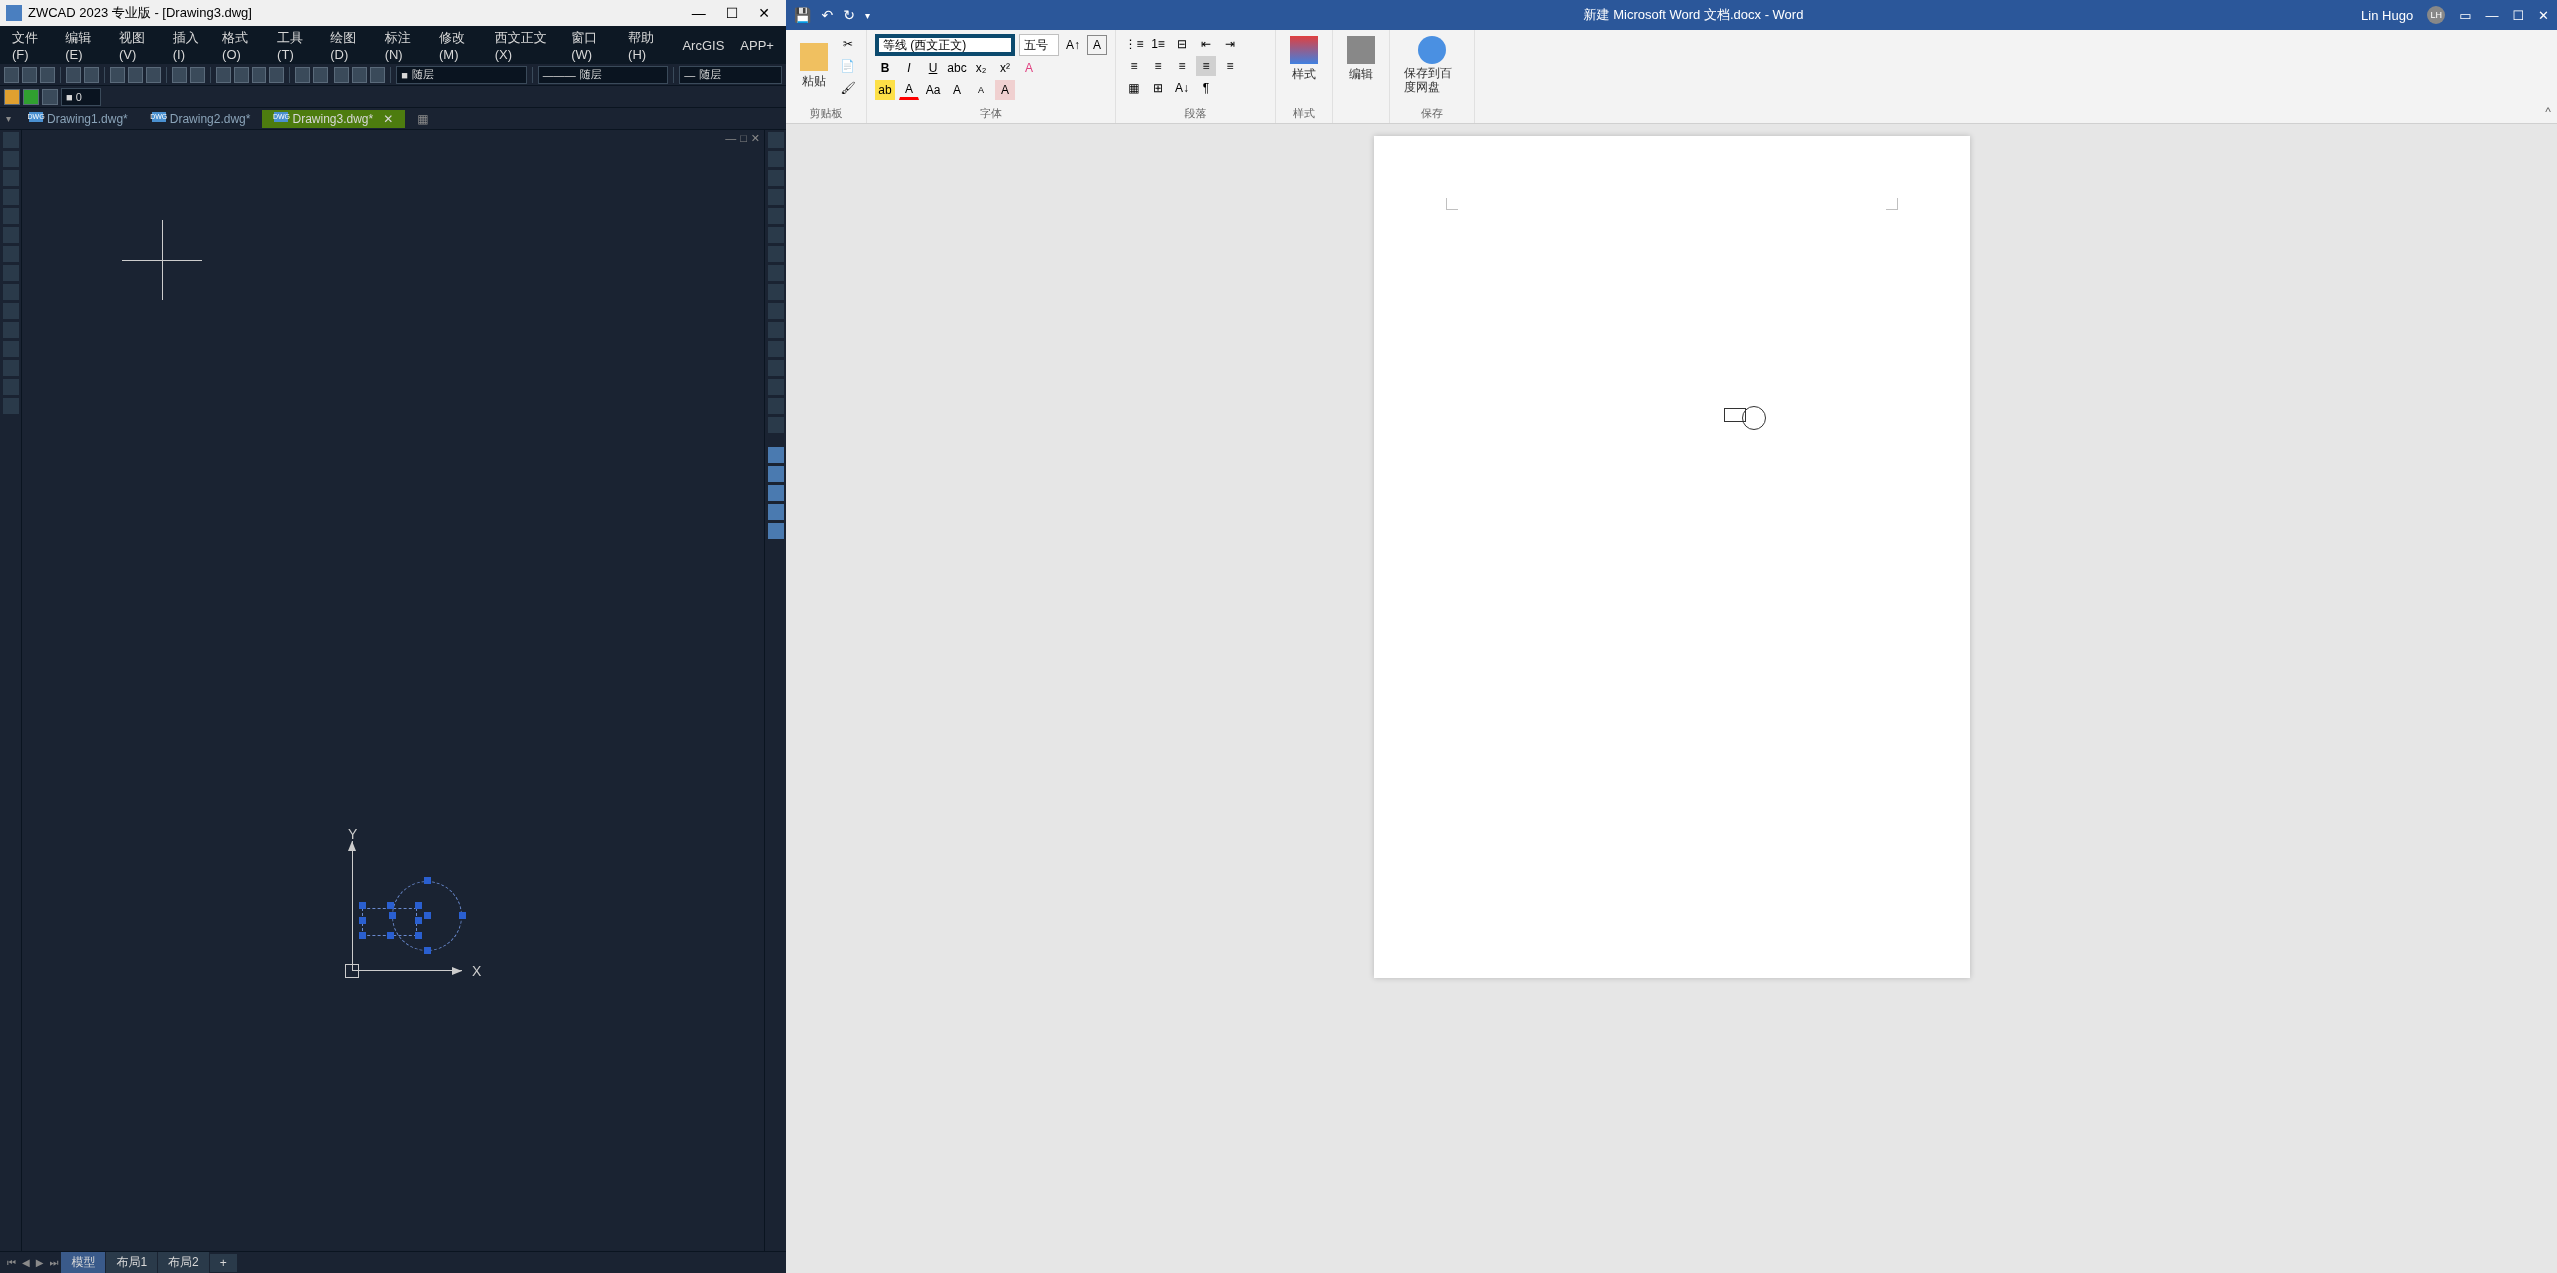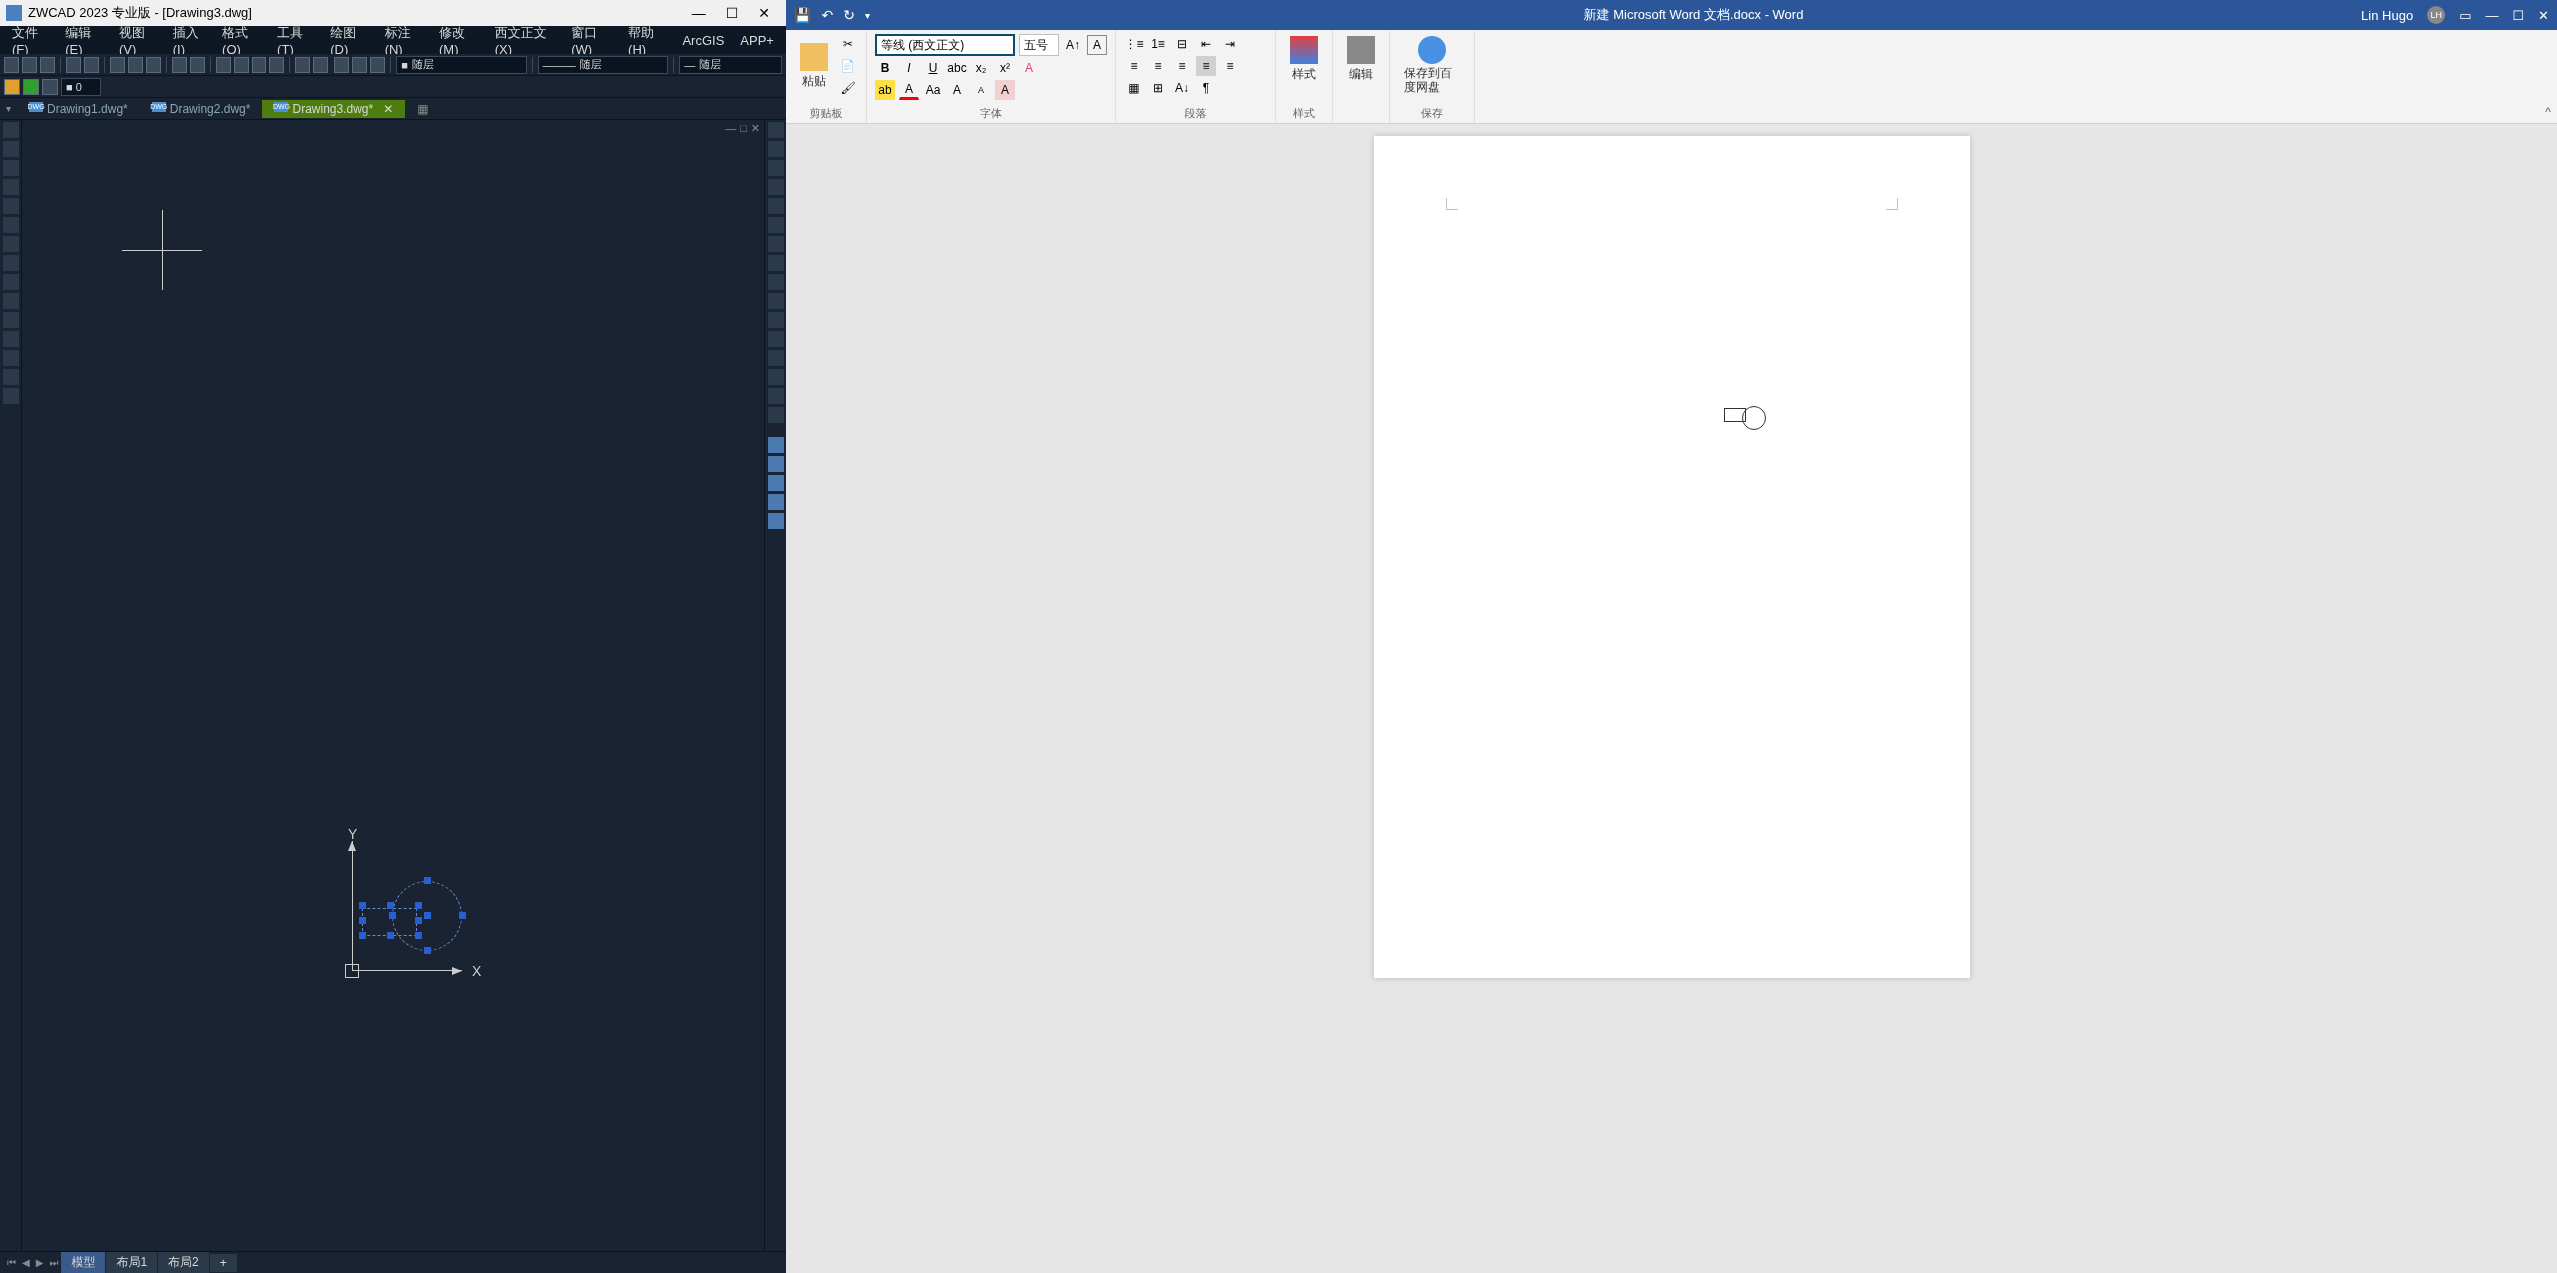--- a/index.html
+++ b/index.html
@@ -3,21 +3,21 @@
 <meta charset="utf-8">
 <style>
 * { margin: 0; padding: 0; box-sizing: border-box; font-family: "Microsoft YaHei", sans-serif; }
 body { display: flex; width: 2557px; height: 1273px; overflow: hidden; }
 
 
 .zwcad { width: 786px; height: 100%; background: #1a2332; display: flex; flex-direction: column; }
 .zwcad-titlebar { height: 26px; background: #f0f0f0; display: flex; align-items: center; padding: 0 6px; color: #000; font-size: 13px; }
 .zwcad-titlebar .icon { width: 16px; height: 16px; background: #4a7fc0; margin-right: 6px; }
 .zwcad-titlebar .win-controls { margin-left: auto; display: flex; gap: 20px; font-size: 14px; padding-right: 10px; }
-.zwcad-menubar { height: 28px; background: #0d1824; display: flex; align-items: center; padding: 0 4px; color: #d8d8d8; font-size: 13px; }
+.zwcad-menubar { height: 38px; background: #0d1824; display: flex; align-items: center; padding: 0 4px; color: #d8d8d8; font-size: 13px; }
 .zwcad-menubar span { padding: 0 8px; cursor: pointer; }
 .zwcad-toolbar1 { height: 22px; background: #1a2332; border-bottom: 1px solid #0a1420; display: flex; align-items: center; padding: 0 4px; gap: 3px; }
 .zwcad-toolbar2 { height: 22px; background: #1a2332; border-bottom: 1px solid #0a1420; display: flex; align-items: center; padding: 0 4px; gap: 3px; }
 .tb-icon { width: 16px; height: 16px; background: #3a4a5a; border: 1px solid #5a6a7a; }
 .tb-sep { width: 1px; height: 16px; background: #3a4a5a; margin: 0 2px; }
 .tb-dropdown { height: 18px; background: #0a1420; border: 1px solid #3a4a5a; color: #d8d8d8; font-size: 11px; padding: 0 4px; display: flex; align-items: center; }
 .zwcad-tabs { height: 22px; background: #1a2332; display: flex; align-items: center; border-bottom: 1px solid #0a1420; }
 .zwcad-tab { padding: 2px 12px; font-size: 12px; color: #8aa3b8; display: flex; gap: 4px; }
 .zwcad-tab.active { background: #4d7c0f; color: #d8d8d8; }
 .zwcad-tab .dwg-icon { width: 14px; height: 10px; background: #4a90d0; font-size: 7px; color: #fff; display: flex; align-items: center; justify-content: center; }
@@ -61,21 +61,21 @@
 .ribbon-tab.file { background: #1e3f6f; }
 .ribbon-tab.active { background: #f3f3f3; color: #2b579a; }
 .ribbon-help { margin-left: auto; display: flex; align-items: center; gap: 6px; padding-right: 10px; }
 .word-ribbon { height: 94px; background: #f3f3f3; border-bottom: 1px solid #d0d0d0; display: flex; }
 .ribbon-group { border-right: 1px solid #e0e0e0; padding: 4px 8px 2px; display: flex; flex-direction: column; }
 .ribbon-group-label { font-size: 11px; color: #666; text-align: center; margin-top: auto; padding-top: 2px; }
 .ribbon-btn-big { display: flex; flex-direction: column; align-items: center; justify-content: center; font-size: 12px; color: #333; padding: 2px 6px; }
 .ribbon-btn-big .ico { width: 28px; height: 28px; background: #ddd; margin-bottom: 2px; }
 .ribbon-row { display: flex; gap: 4px; align-items: center; margin-bottom: 2px; }
 .ribbon-small-btn { width: 20px; height: 20px; display: flex; align-items: center; justify-content: center; font-size: 12px; border: 1px solid transparent; }
-.font-combo { width: 140px; height: 22px; border: 2px solid #0c4a6e; background: #fff; font-size: 12px; padding: 0 4px; display: flex; align-items: center; }
+.font-combo { width: 140px; height: 22px; border: 4px solid #0c4a6e; background: #fff; font-size: 12px; padding: 0 4px; display: flex; align-items: center; }
 .size-combo { width: 40px; height: 22px; border: 1px solid #c0c0c0; background: #fff; font-size: 12px; padding: 0 4px; display: flex; align-items: center; }
 .word-doc-area { flex: 1; background: #e6e6e6; display: flex; justify-content: center; padding-top: 12px; overflow: hidden; }
 .word-page { width: 596px; height: 842px; background: #fff; box-shadow: 0 0 6px rgba(0,0,0,0.2); position: relative; }
 .page-corner { position: absolute; width: 12px; height: 12px; border: 1px solid #c0c0c0; }
 .page-corner.tl { top: 62px; left: 72px; border-right: none; border-top: none; }
 .page-corner.tr { top: 62px; right: 72px; border-left: none; border-top: none; }
 .doc-shape-rect { position: absolute; top: 272px; left: 350px; width: 22px; height: 14px; border: 1px solid #333; }
 .doc-shape-circle { position: absolute; top: 270px; left: 368px; width: 24px; height: 24px; border: 1px solid #333; border-radius: 50%; }
 .collapse-ribbon { position: absolute; right: 6px; bottom: 4px; font-size: 12px; color: #666; }
 </style>

